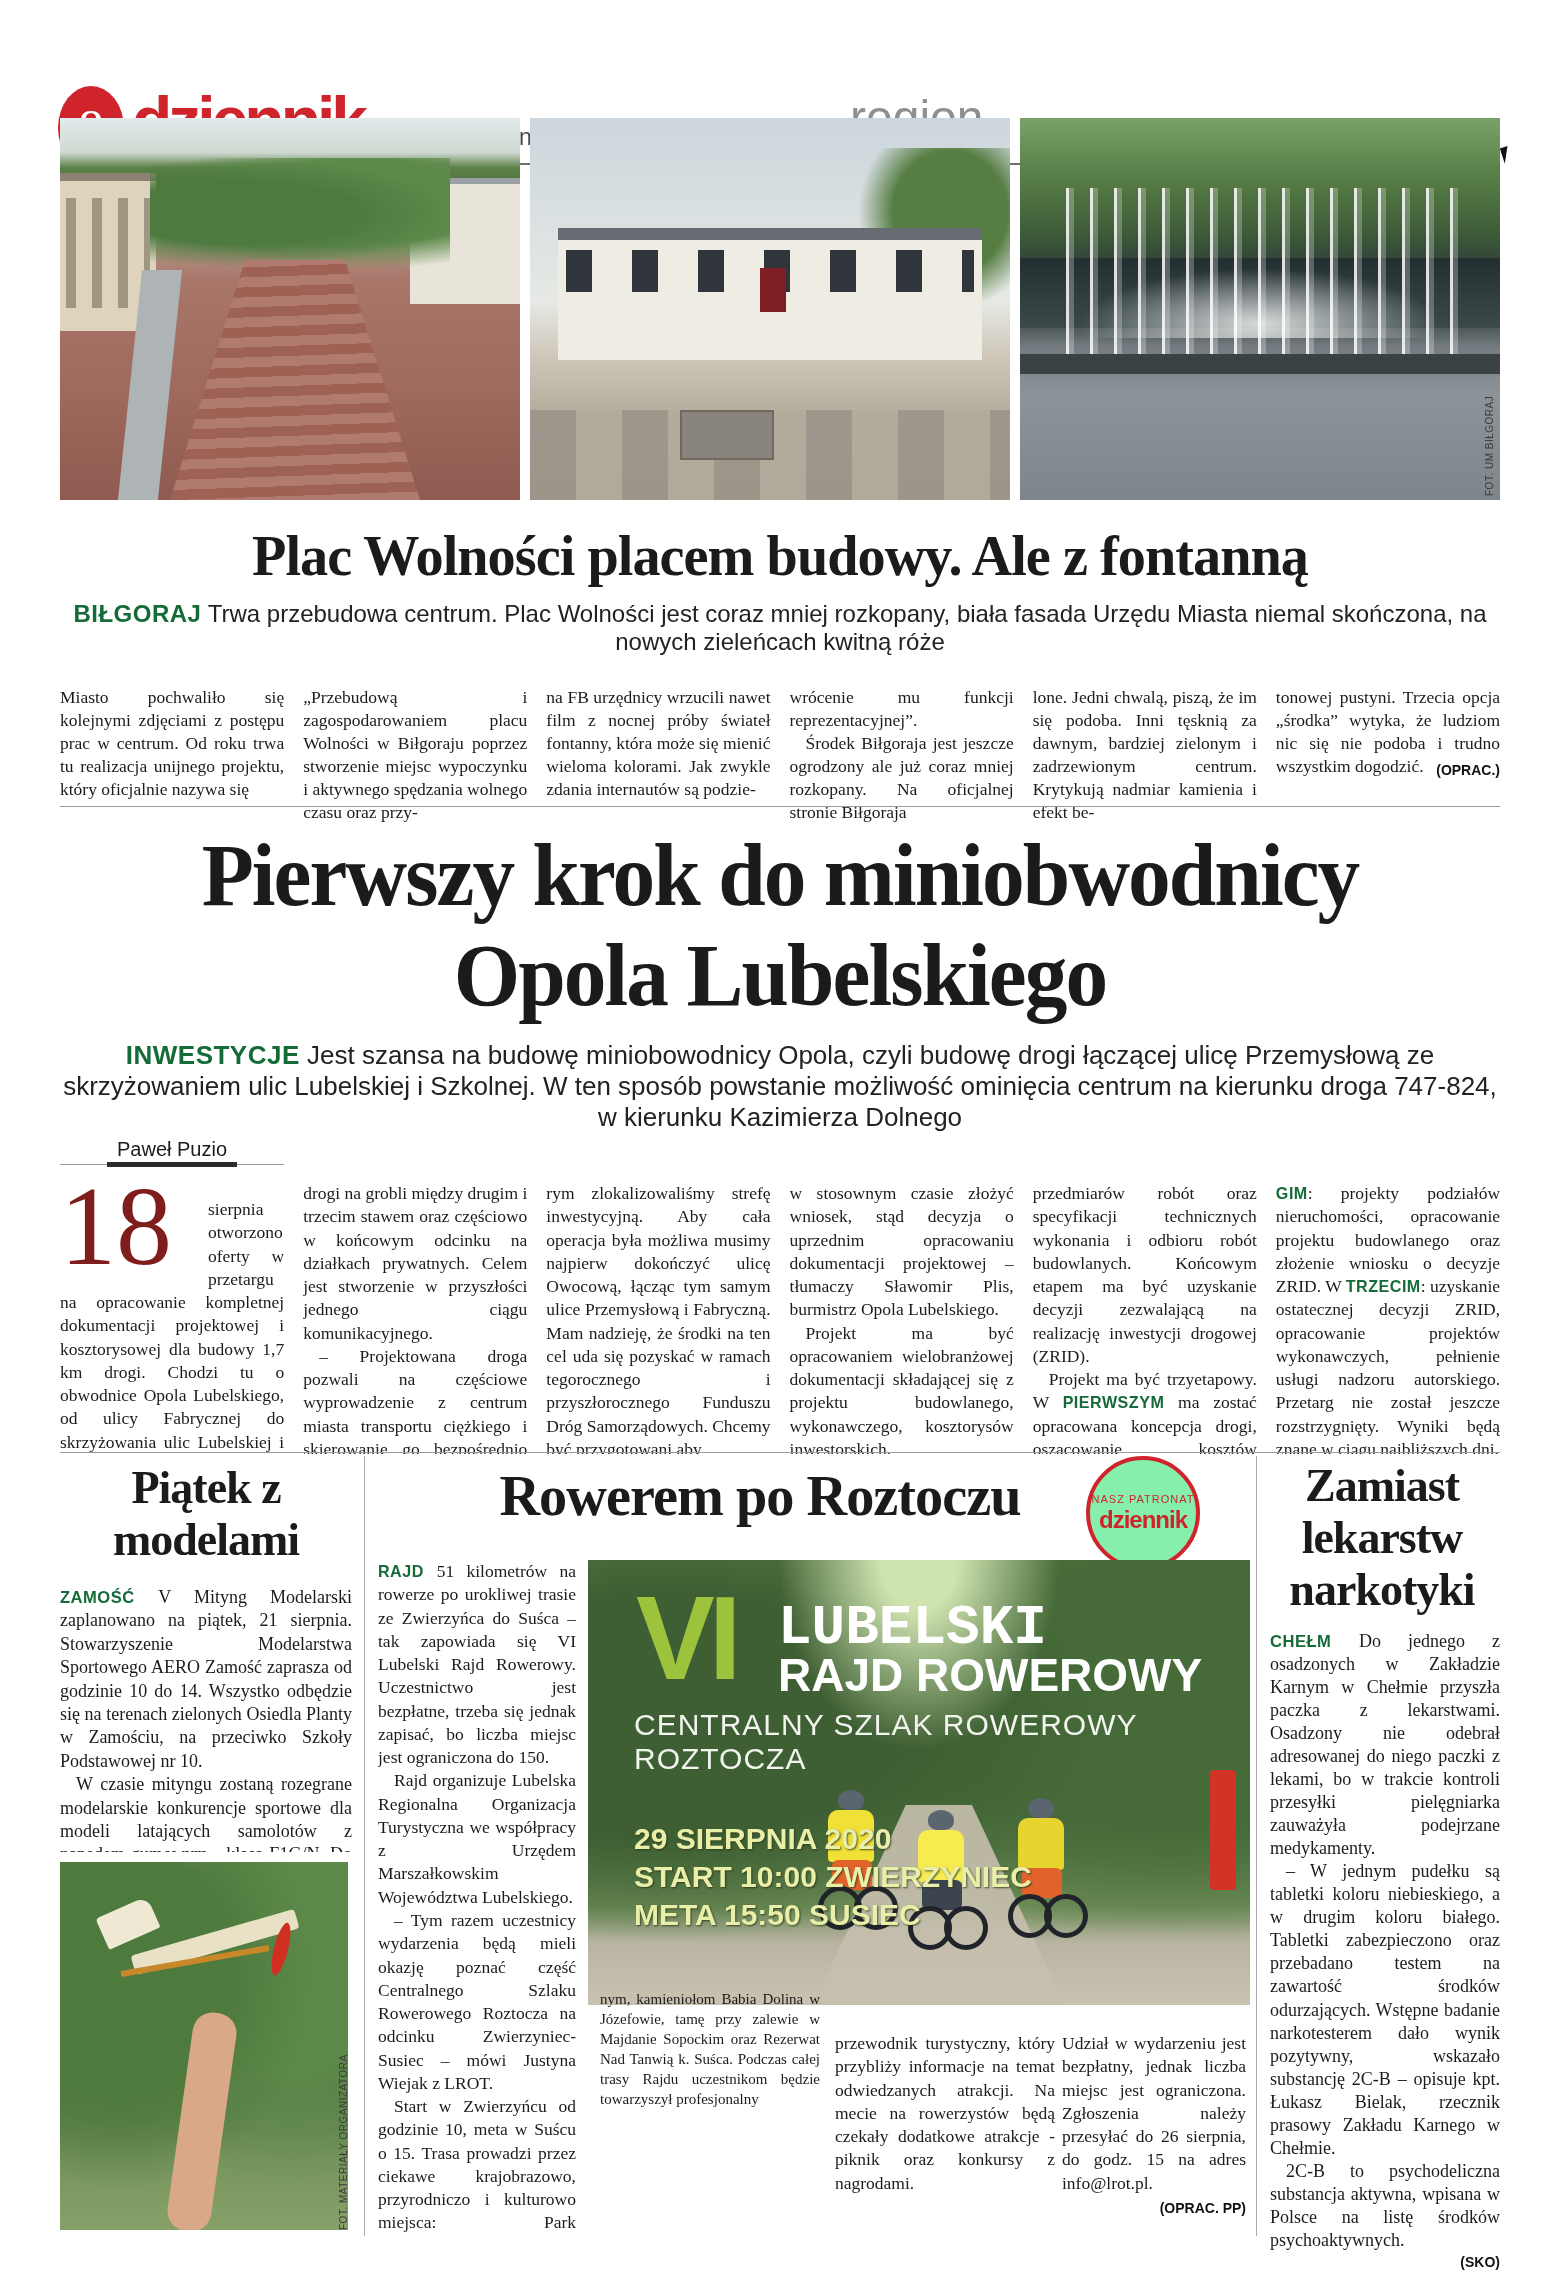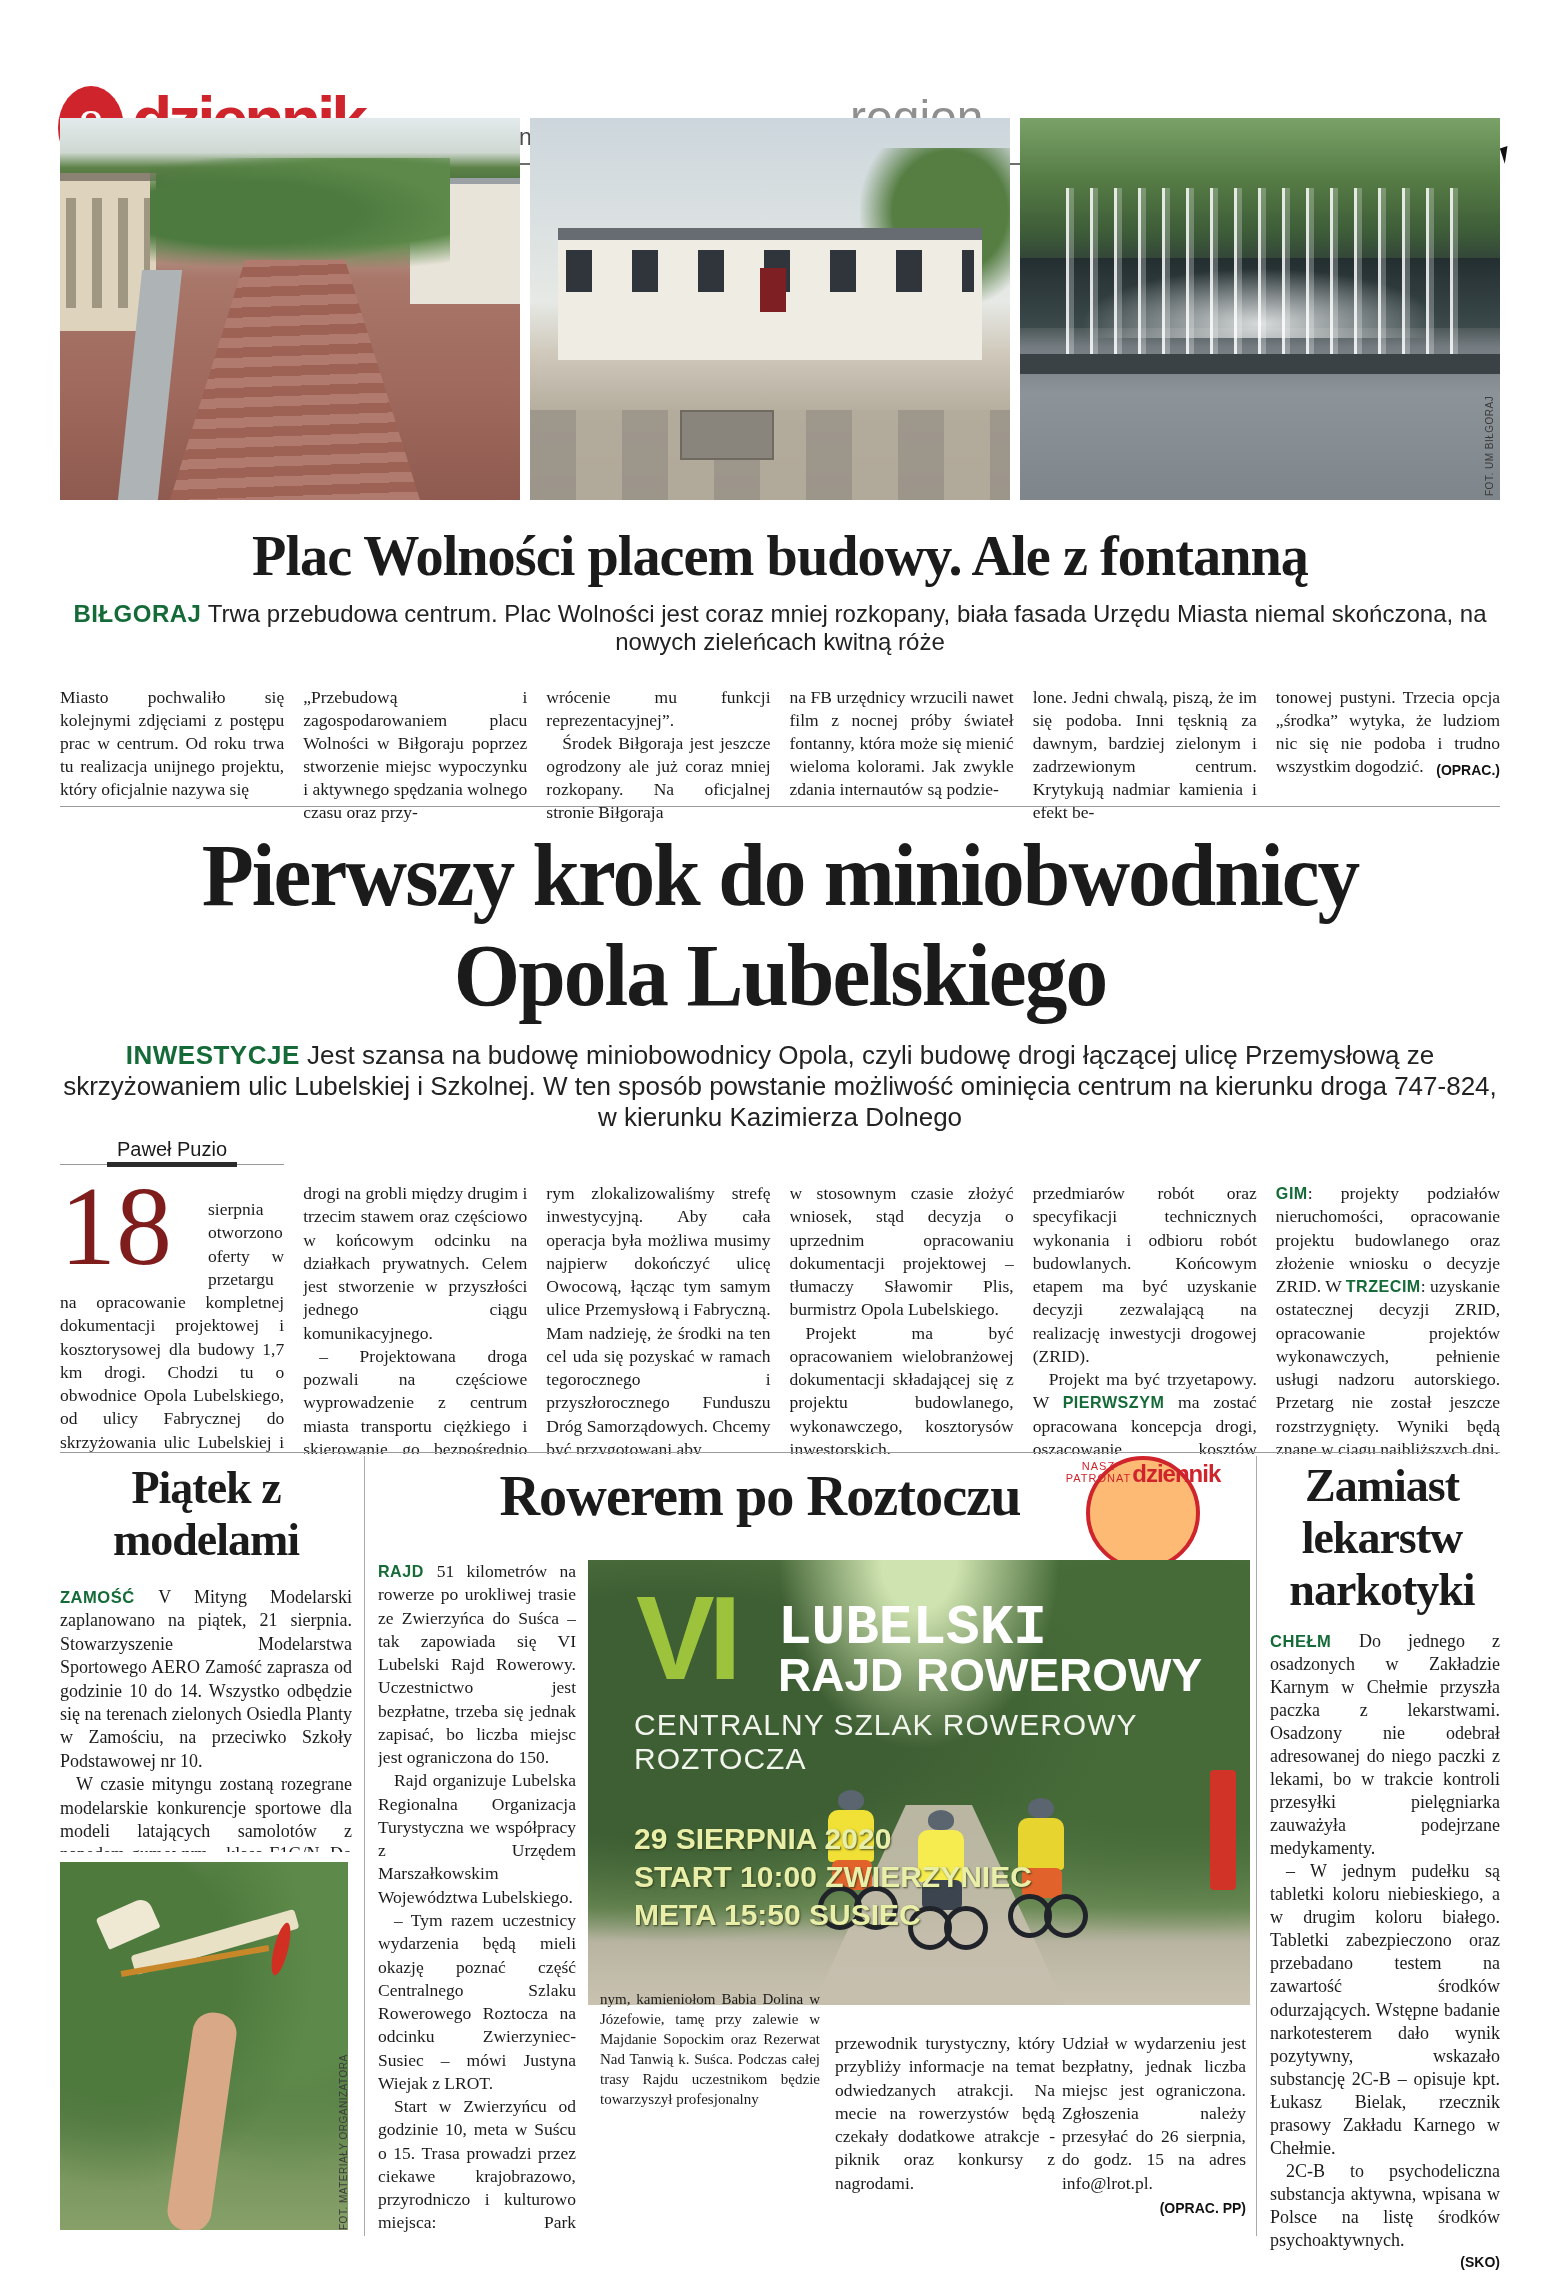--- a/index.html
+++ b/index.html
@@ -113,22 +113,22 @@
   .plane-stick{position:absolute;left:60px;top:96px;width:150px;height:6px;background:#c8882a;transform:rotate(-10deg);}
   .plane-prop{position:absolute;left:214px;top:60px;width:14px;height:54px;background:#d22f23;
               border-radius:50% 50% 50% 50%;transform:rotate(14deg);}
   .plane-arm{position:absolute;left:120px;top:150px;width:44px;height:220px;background:#d9a887;
              transform:rotate(8deg);border-radius:20px;}
   .credit-models{left:338px;top:1950px;height:280px;}
 
   .rj-headline{left:380px;top:1462px;width:760px;text-align:center;font-weight:bold;
                font-size:58px;letter-spacing:-1px;transform:scaleX(.97);}
   .badge{left:1086px;top:1456px;width:106px;height:106px;border:4px solid #d0242c;border-radius:50%;
-         background:#fdba74;text-align:center;font-family:"Liberation Sans",sans-serif;color:#d0242c;
-         display:flex;justify-content:center;gap:1px;}
+         background:#86efac;text-align:center;font-family:"Liberation Sans",sans-serif;color:#d0242c;
+         display:flex;flex-direction:column;justify-content:center;gap:1px;}
   .badge .b1{font-size:11px;letter-spacing:1px;}
   .badge .b2{font-size:24px;font-weight:bold;letter-spacing:-1px;}
   .rj-intro{left:378px;top:1560px;width:198px;height:672px;font-size:17.5px;line-height:1.33;
             text-align:justify;overflow:hidden;}
 
   .rj-photo{left:588px;top:1560px;width:662px;height:445px;overflow:hidden;
     background:radial-gradient(ellipse at 50% 0%,#cfe3b0 0 8%,transparent 30%),
                radial-gradient(ellipse at 12% 35%,#3e5f33 0 30%,transparent 55%),
                radial-gradient(ellipse at 88% 30%,#466b38 0 30%,transparent 55%),
                linear-gradient(180deg,#5a7d46 0%,#46683a 45%,#5d7f4a 65%,#71905a 78%,#b9b4a2 86%,#c9c2b0 100%);}
@@ -215,25 +215,25 @@
   <div class="abs a1-headline">Plac Wolności placem budowy. Ale z fontanną</div>
   <div class="abs lede a1-lede tagline"><span class="accent">BIŁGORAJ</span><span> Trwa przebudowa centrum. Plac Wolności jest coraz mniej rozkopany, biała fasada Urzędu Miasta niemal skończona, na nowych zieleńcach kwitną róże</span></div>
   <div class="abs cols a1-cols">
     <div class="col rich">
         <p><span>Miasto pochwaliło się kolejnymi zdjęciami z postępu prac w centrum. Od roku trwa tu realizacja unijnego projektu, który oficjalnie nazywa się</span></p>
       </div>
     <div class="col rich">
         <p><span>„Przebudową i zagospodarowaniem placu Wolności w Biłgoraju poprzez stworzenie miejsc wypoczynku i aktywnego spędzania wolnego czasu oraz przy-</span></p>
       </div>
     <div class="col rich">
+        <p><span>na FB urzędnicy wrzucili nawet film z nocnej próby świateł fontanny, która może się mienić wieloma kolorami. Jak zwykle zdania internautów są podzie-</span></p>
+      </div>
+    <div class="col rich">
         <p><span>wrócenie mu funkcji reprezentacyjnej”.</span></p>
         <p><span>Środek Biłgoraja jest jeszcze ogrodzony ale już coraz mniej rozkopany. Na oficjalnej stronie Biłgoraja</span></p>
-      </div>
-    <div class="col rich">
-        <p><span>na FB urzędnicy wrzucili nawet film z nocnej próby świateł fontanny, która może się mienić wieloma kolorami. Jak zwykle zdania internautów są podzie-</span></p>
       </div>
     <div class="col rich">
         <p><span>lone. Jedni chwalą, piszą, że im się podoba. Inni tęsknią za dawnym, bardziej zielonym i zadrzewionym centrum. Krytykują nadmiar kamienia i efekt be-</span></p>
       </div>
     <div class="col rich">
         <p><span>tonowej pustyni. Trzecia opcja „środka” wytyka, że ludziom nic się nie podoba i trudno wszystkim dogodzić.</span></p>
       </div>
   </div>
   <div class="abs sign a1-sign">(OPRAC.)</div>
   <div class="abs rule-a" style="top:806px;"></div>

